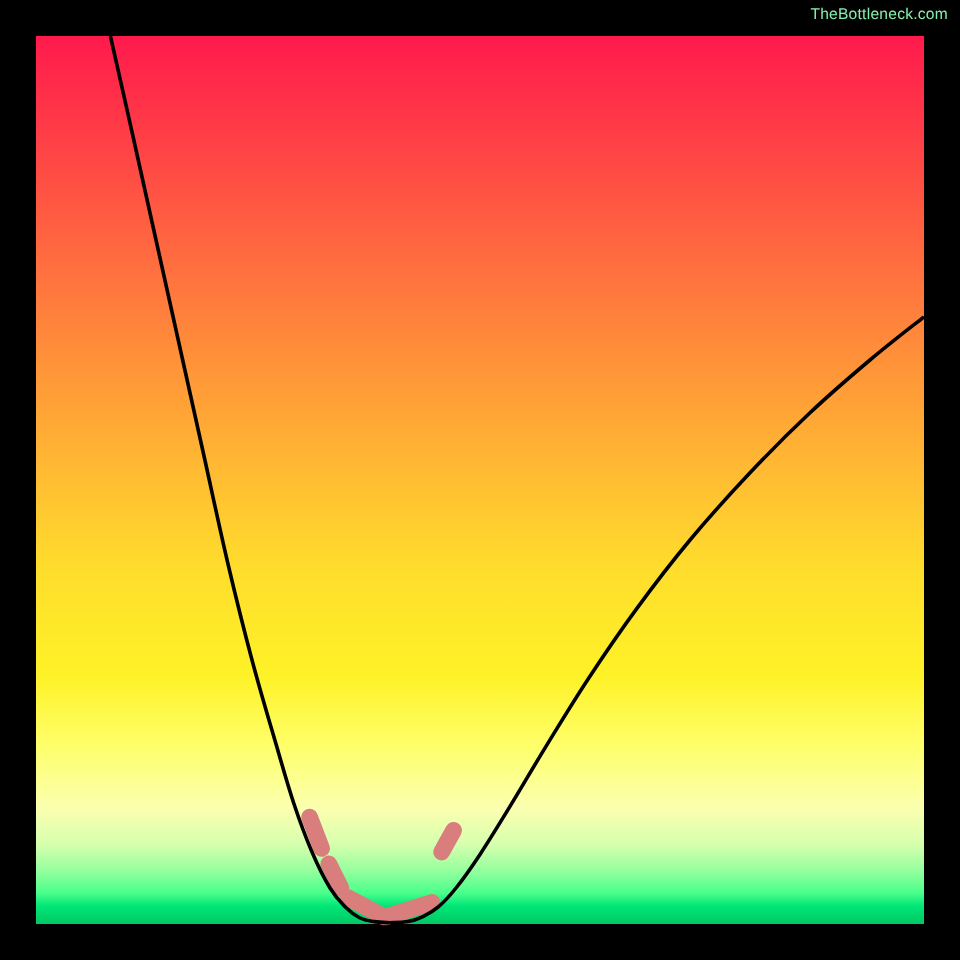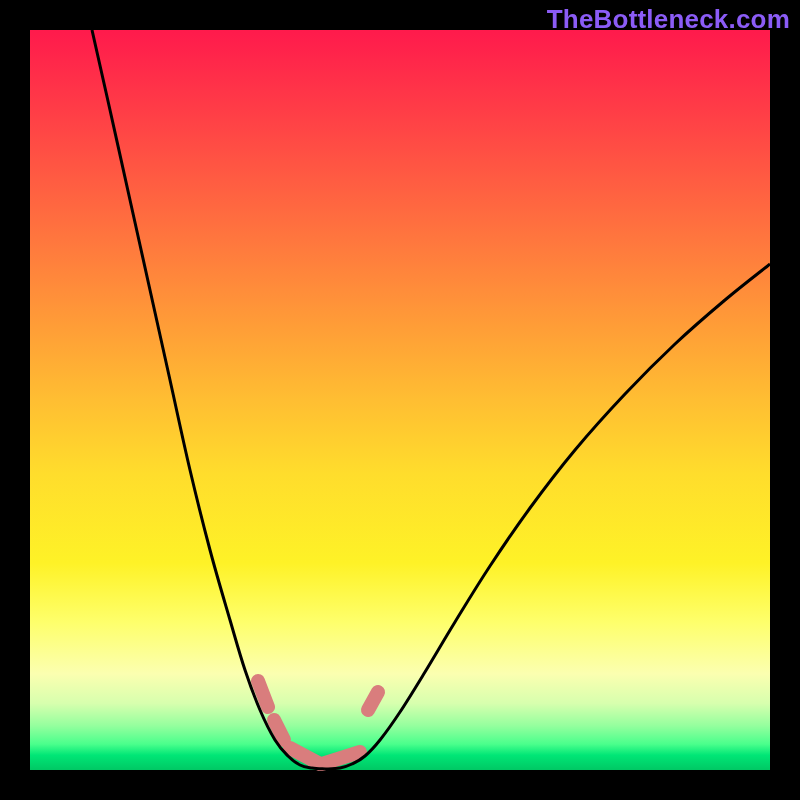--- a/index.html
+++ b/index.html
@@ -32,23 +32,23 @@
       #95ff9e 94%,
       #4aff8c 96.5%,
       #00e676 98%,
       #00c864 100%
     );
   }
   .watermark {
     position: absolute;
     top: 4px;
     right: 10px;
-    color: #8b5cf6;
-    font-size: 26px;
-    font-weight: 700;
+    color: #86efac;
+    font-size: 13px;
+    font-weight: 400;
     letter-spacing: 0.2px;
     z-index: 10;
   }
   svg.curve {
     position: absolute;
     left: 30px;
     top: 30px;
     width: 740px;
     height: 740px;
     overflow: visible;

